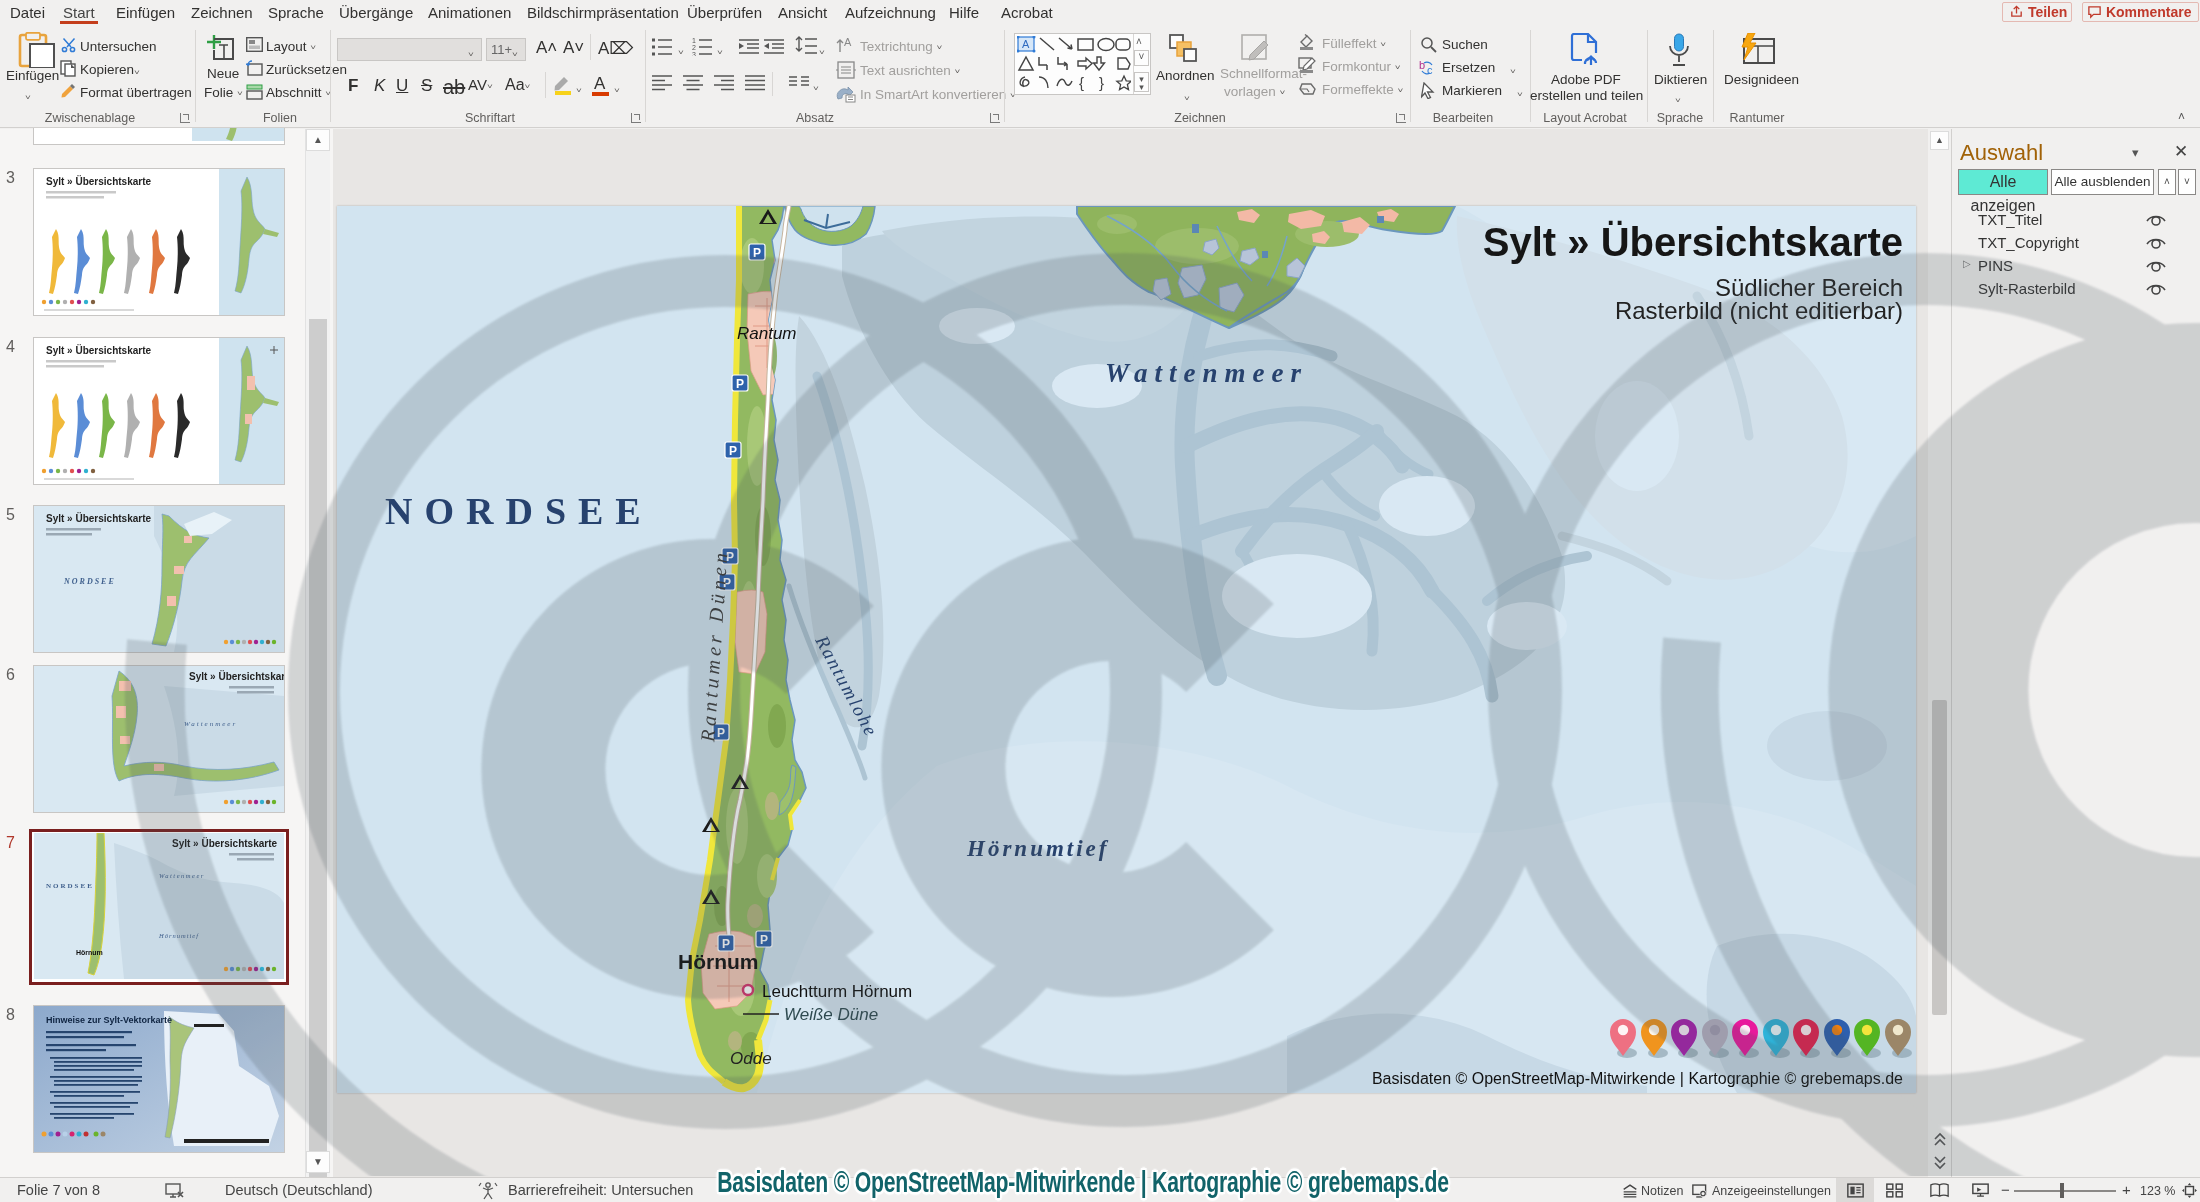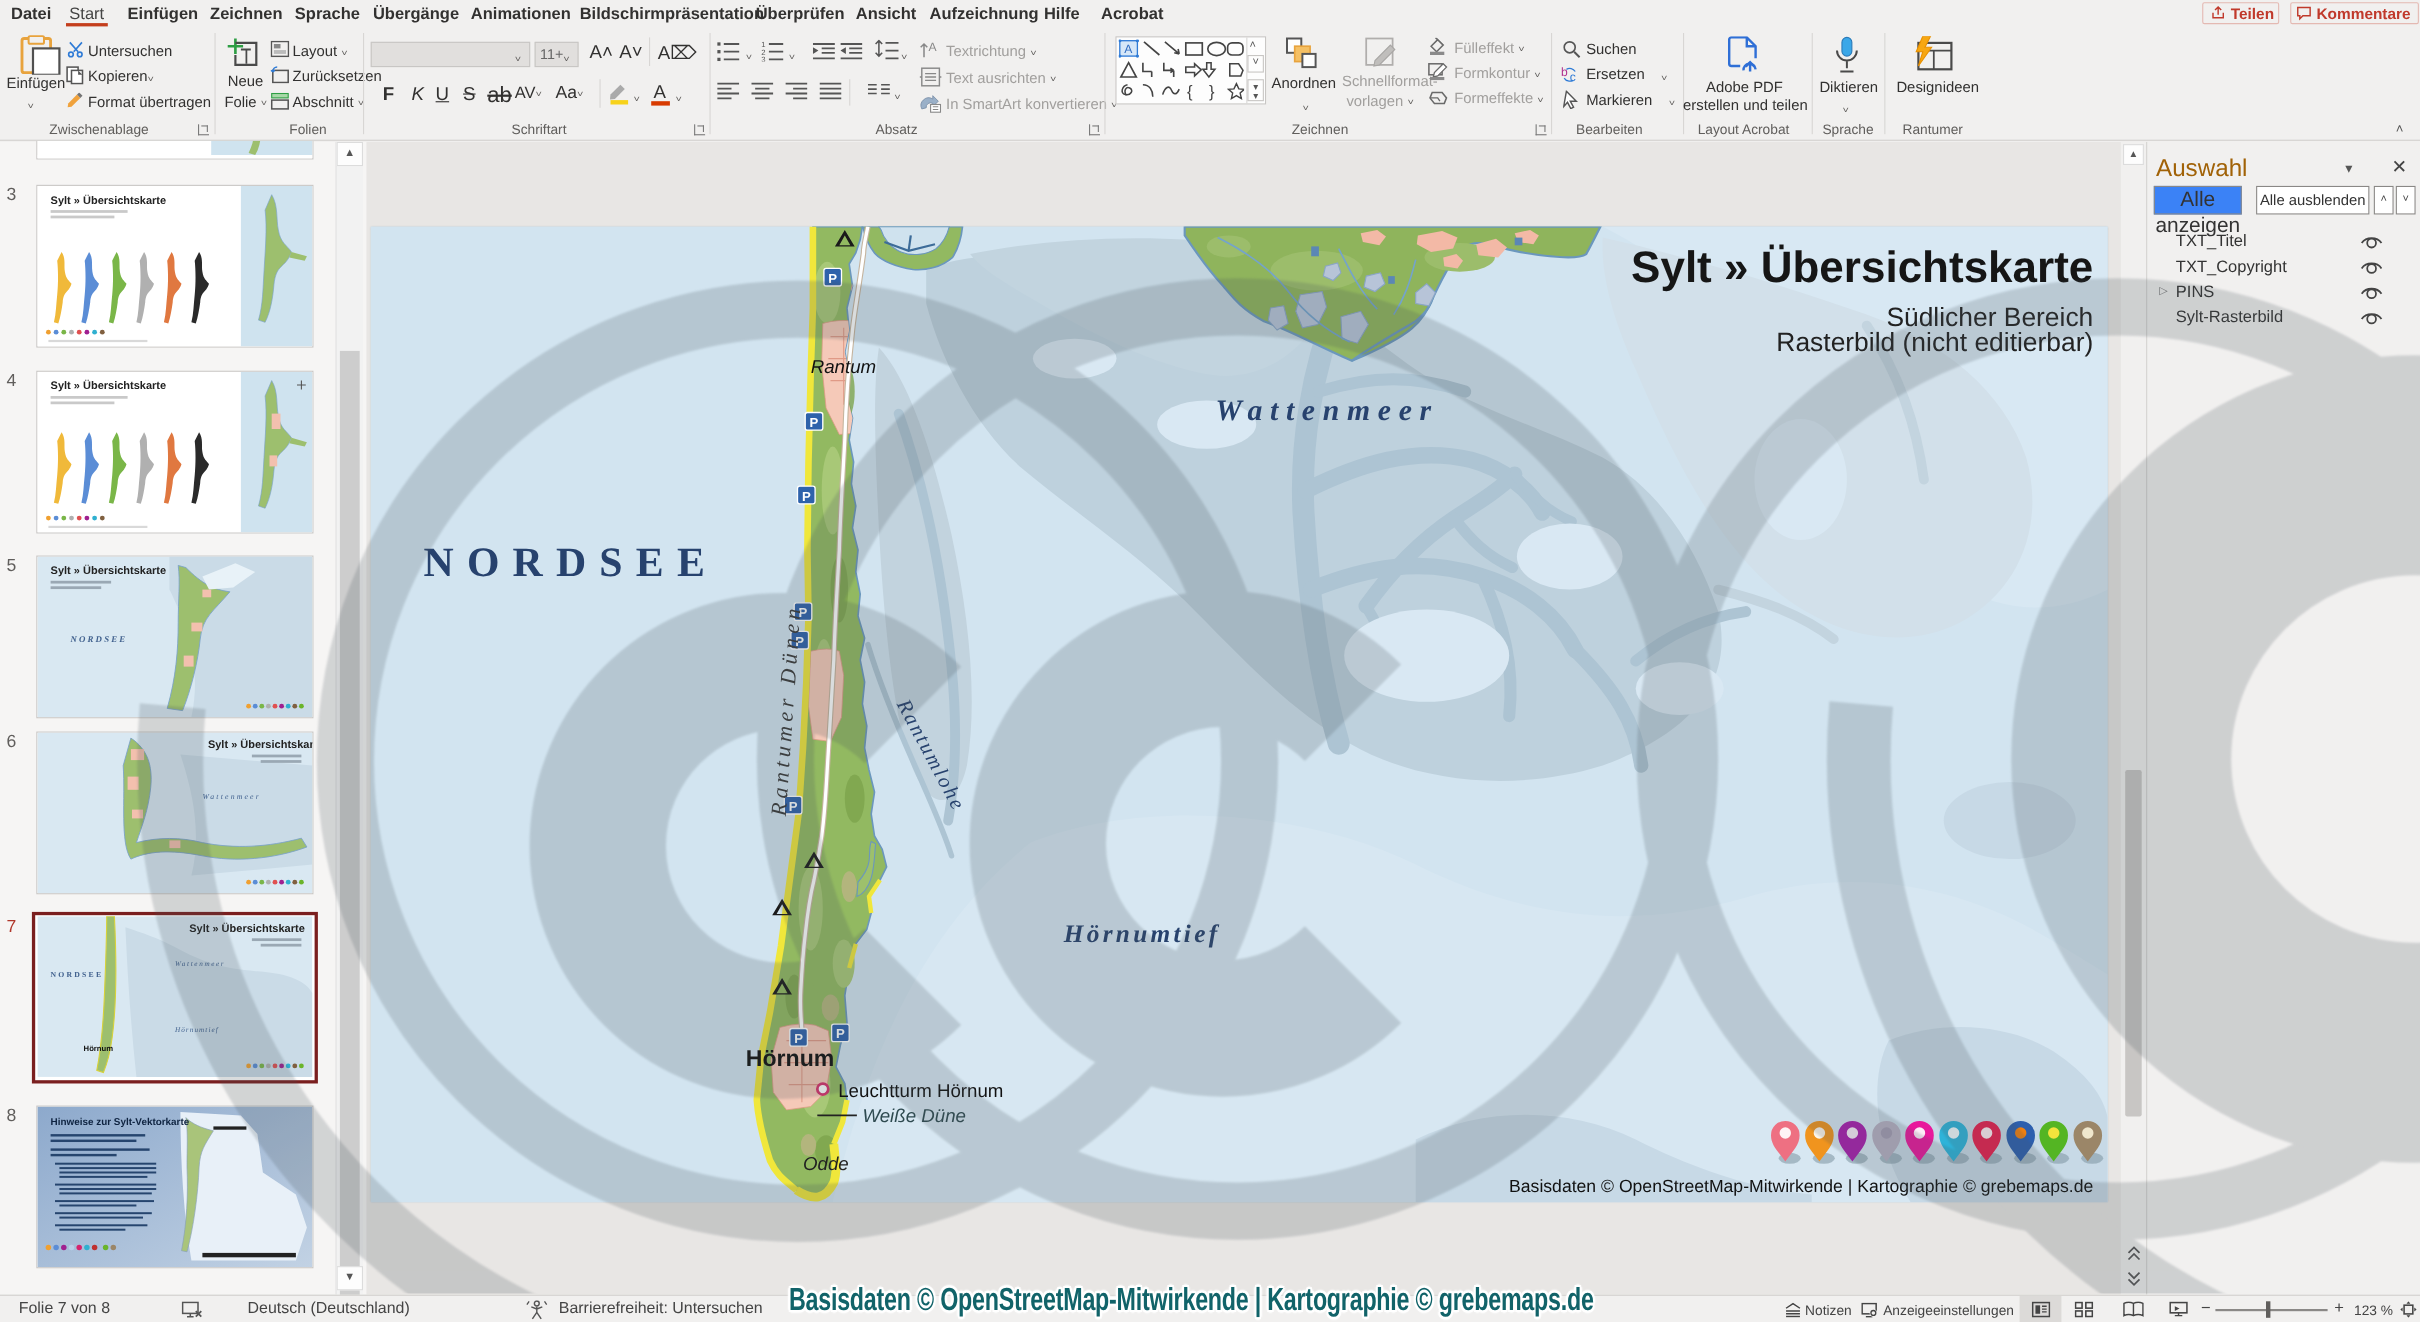--- a/index.html
+++ b/index.html
@@ -1,21 +1,21 @@
 <!DOCTYPE html>
 <html><head>
 <meta charset="utf-8">
 <style>
   * { margin:0; padding:0; box-sizing:border-box; }
   html,body { width:2200px; height:1202px; overflow:hidden; font-family:"Liberation Sans", sans-serif; }
   body { background:#f1f0ef; position:relative; }
   .abs { position:absolute; }
   
   #ribbon { position:absolute; left:0; top:0; width:2200px; height:128px; background:#f1f0ef; border-bottom:1px solid #d2d0ce; }
-  .tab { position:absolute; top:0; height:25px; line-height:25px; font-size:15px; color:#323130;font-weight:bold; }
+  .tab { position:absolute; top:0; height:25px; line-height:25px; font-size:15px; color:#323130; }
   .tab.active { color:#444; }
   .grplabel { position:absolute; top:111px; font-size:12.5px; color:#605e5c; text-align:center; }
   .vsep { position:absolute; top:30px; height:92px; width:1px; background:#d8d6d4; }
   .btntext { position:absolute; font-size:13.5px; color:#323130; white-space:nowrap; }
   .btntext.grey { color:#a19f9d; }
   .chev { display:inline-block; font-size:10px; color:#605e5c; transform:scaleY(0.8); }
   .launcher { position:absolute; width:10px; height:10px; border-left:1.5px solid #7a7a7a; border-bottom:1.5px solid #7a7a7a; }
   .launcher:after { content:""; position:absolute; right:1px; top:1px; width:5px; height:5px; border-right:1.5px solid #7a7a7a; border-top:1.5px solid #7a7a7a; }
   
   #workspace { position:absolute; left:333px; top:129px; width:1618px; height:1048px; background:#e8e6e4; }
@@ -538,21 +538,21 @@
   <div class="abs" style="left:305px;top:0;width:25px;height:1048px;background:#f2f2f2;border-left:1px solid #e2e2e2"></div>
   <div class="abs" style="left:306px;top:0px;width:24px;height:22px;background:#fdfdfd;border:1px solid #dcdcdc;text-align:center;font-size:10px;color:#555;line-height:20px">▲</div>
   <div class="abs" style="left:309px;top:190px;width:18px;height:945px;background:#cdcdcd"></div>
   <div class="abs" style="left:306px;top:1022px;width:24px;height:22px;background:#fdfdfd;border:1px solid #dcdcdc;text-align:center;font-size:10px;color:#555;line-height:20px">▼</div>
 </div>
 
 <div id="rightpanel">
   <div class="abs" style="left:8px;top:11px;font-size:22px;color:#a16207">Auswahl</div>
   <div class="abs" style="left:180px;top:16px;font-size:13px;color:#555">▾</div>
   <div class="abs" style="left:222px;top:12px;font-size:17px;color:#444">✕</div>
-  <div class="abs" style="left:6px;top:40px;width:80px;height:26px;background:#3b82f6;border:1px solid #8a8886;font-size:19px;color:#333;text-align:center;line-height:24px">Alle anzeigen</div>
+  <div class="abs" style="left:6px;top:40px;width:90px;height:26px;background:#5eead4;border:1px solid #8a8886;font-size:16px;color:#333;text-align:center;line-height:24px">Alle anzeigen</div>
   <div class="abs" style="left:99px;top:40px;width:103px;height:26px;background:#fff;border:1px solid #8a8886;font-size:13.5px;color:#333;text-align:center;line-height:24px">Alle ausblenden</div>
   <div class="abs" style="left:206px;top:40px;width:18px;height:26px;background:#fff;border:1px solid #8a8886;text-align:center;font-size:10px;color:#444;line-height:24px">˄</div>
   <div class="abs" style="left:226px;top:40px;width:18px;height:26px;background:#fff;border:1px solid #8a8886;text-align:center;font-size:10px;color:#444;line-height:24px">˅</div>
   <div class="abs" style="left:26px;top:82px;font-size:15px;color:#333">TXT_Titel</div>
   <div class="abs" style="left:26px;top:105px;font-size:15px;color:#333">TXT_Copyright</div>
   <div class="abs" style="left:26px;top:128px;font-size:15px;color:#333">PINS</div>
   <div class="abs" style="left:11px;top:129px;font-size:10px;color:#777">▷</div>
   <div class="abs" style="left:26px;top:151px;font-size:15px;color:#333">Sylt-Rasterbild</div>
   <svg class="abs" style="left:193px;top:84px" width="22" height="100" viewBox="0 0 22 100">
     <g fill="none" stroke="#444" stroke-width="1.6">

